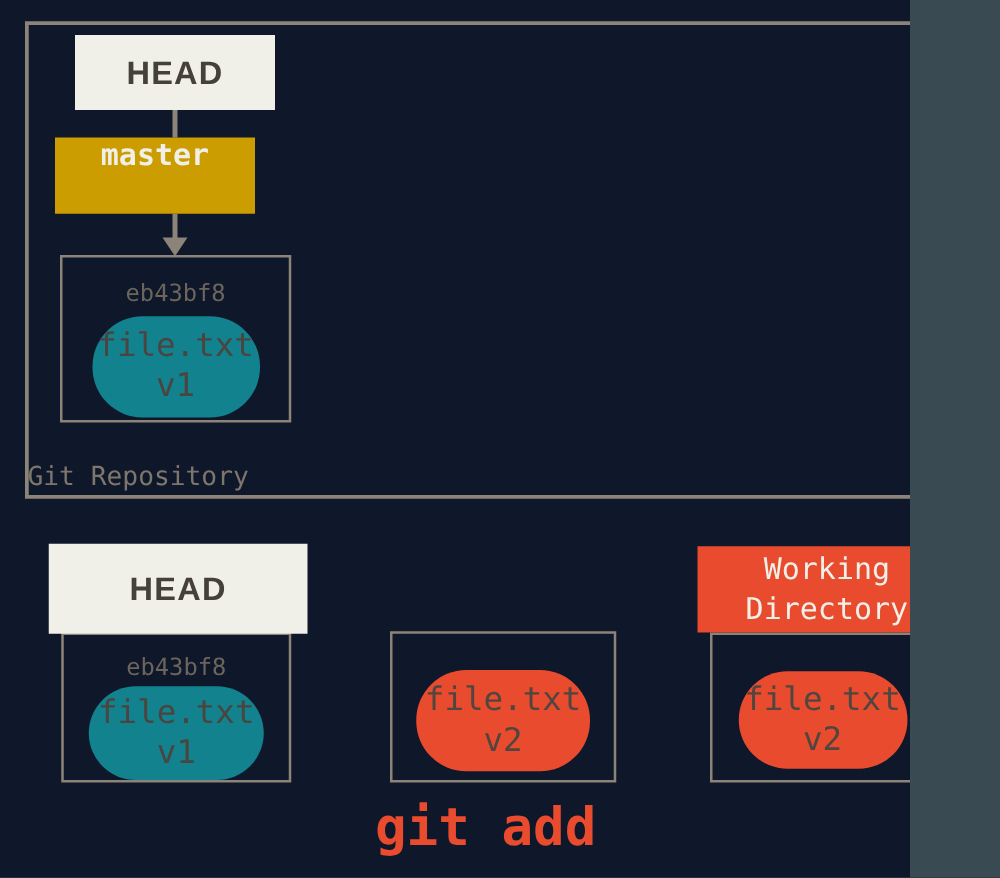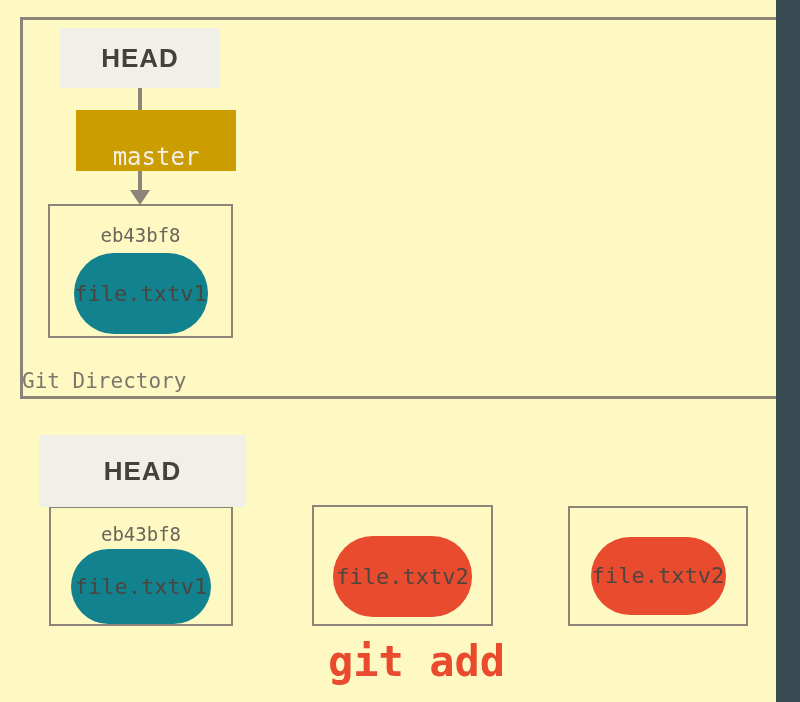--- a/index.html
+++ b/index.html
@@ -1,67 +1,67 @@
 <!DOCTYPE html>
 <html><head>
 <meta charset="utf-8">
 <style>
   html,body{margin:0;padding:0;background:#3a4a52;}
   #canvas{
     position:relative;
     width:728px;height:702px;
-    background:#fef9c3;
+    background:#0f172a;
     font-family:"DejaVu Sans Mono", monospace;
     overflow:hidden;
-    padding-left:48px;
   }
   .abs{position:absolute;box-sizing:border-box;}
 
   
   .repo-rect{
     left:20px;top:17px;width:762px;height:382px;
     border:3px solid #8C8478;
   }
   .head-box-top{
     left:60px;top:28px;width:160px;height:60px;
     background:#F0EFE8;
     display:flex;align-items:center;justify-content:center;
     font-family:"Liberation Sans", sans-serif;
     font-size:26px;font-weight:600;color:#45413A;
     letter-spacing:1px;
     z-index:3;
   }
   .master-box{
-    left:76px;top:110px;width:160px;height:61px;
+    left:44px;top:110px;width:160px;height:61px;
     background:#CC9D00;
-    display:flex;align-items:flex-end;justify-content:center;
+    display:flex;align-items:flex-start;justify-content:center;
     font-size:24px;color:#F0EFE8;
     z-index:3;
+    font-weight:bold;
   }
   .vline1{left:138px;top:88px;width:4px;height:22px;background:#8C8478;}
   .vline2{left:138px;top:171px;width:4px;height:21px;background:#8C8478;}
   .arrowhead{
     left:130px;top:190px;width:0;height:0;
     border-left:10px solid transparent;
     border-right:10px solid transparent;
     border-top:15px solid #8C8478;
   }
   .commit-box-top{
     left:48px;top:204px;width:185px;height:134px;
     border:2px solid #8C8478;
     display:flex;flex-direction:column;align-items:center;
     padding-top:5px;
   }
   .commit-id{
     font-size:19px;color:#6B655C;line-height:1.1;margin-top:14px;
   }
   .blob{
     border-radius:40px;
-    display:flex;flex-direction:row;align-items:center;justify-content:center;
-    font-size:22px;line-height:1.25;color:#4A453F;
+    display:flex;flex-direction:column;align-items:center;justify-content:center;
+    font-size:26px;line-height:1.25;color:#4A453F;
     text-align:center;
   }
   .blob.teal{background:#12828F;}
   .blob.orange{background:#E84B2E;color:#50463F;}
   .blob-top{width:134px;height:81px;margin-top:7px;}
   .repo-caption{
     left:22px;top:369px;
     font-size:21px;color:#7D766C;
   }
 
@@ -96,21 +96,21 @@
     font-size:24px;color:#F0EFE8;line-height:1.3;
     padding:0 28px;
   }
   .blob-head{width:140px;height:83px;margin-top:4px;}
   .blob-index{width:139px;height:81px;margin-top:29px;}
   .blob-wd{width:135px;height:78px;margin-top:29px;}
 
   .git-add{
     left:300px;top:637px;width:205px;
     font-size:42px;font-weight:bold;color:#E84B2E;
-    text-align:right;white-space:nowrap;
+    text-align:left;white-space:nowrap;
   }
 </style>
 </head>
 <body>
 
 <div id="canvas">
 
   <div class="abs repo-rect"></div>
 
   <div class="abs head-box-top">
@@ -127,21 +127,21 @@
   <div class="abs arrowhead"></div>
 
   <div class="abs commit-box-top">
     <div class="commit-id">eb43bf8</div>
     <div class="blob teal blob-top">
       <div>file.txt</div>
       <div>v1</div>
     </div>
   </div>
 
-  <div class="abs repo-caption">Git Directory</div>
+  <div class="abs repo-caption">Git Repository</div>
 
   <div class="abs col-box box-head">
     <div class="commit-id">eb43bf8</div>
     <div class="blob teal blob-head">
       <div>file.txt</div>
       <div>v1</div>
     </div>
   </div>
   <div class="abs col-header header-head">
     <span>HEAD</span>
@@ -153,16 +153,19 @@
       <div>v2</div>
     </div>
   </div>
 
   <div class="abs col-box box-wd">
     <div class="blob orange blob-wd">
       <div>file.txt</div>
       <div>v2</div>
     </div>
   </div>
+  <div class="abs col-header header-wd">
+    <span>Working Directory</span>
+  </div>
 
   <div class="abs git-add">git add</div>
 
 </div>
 
 </body></html>

